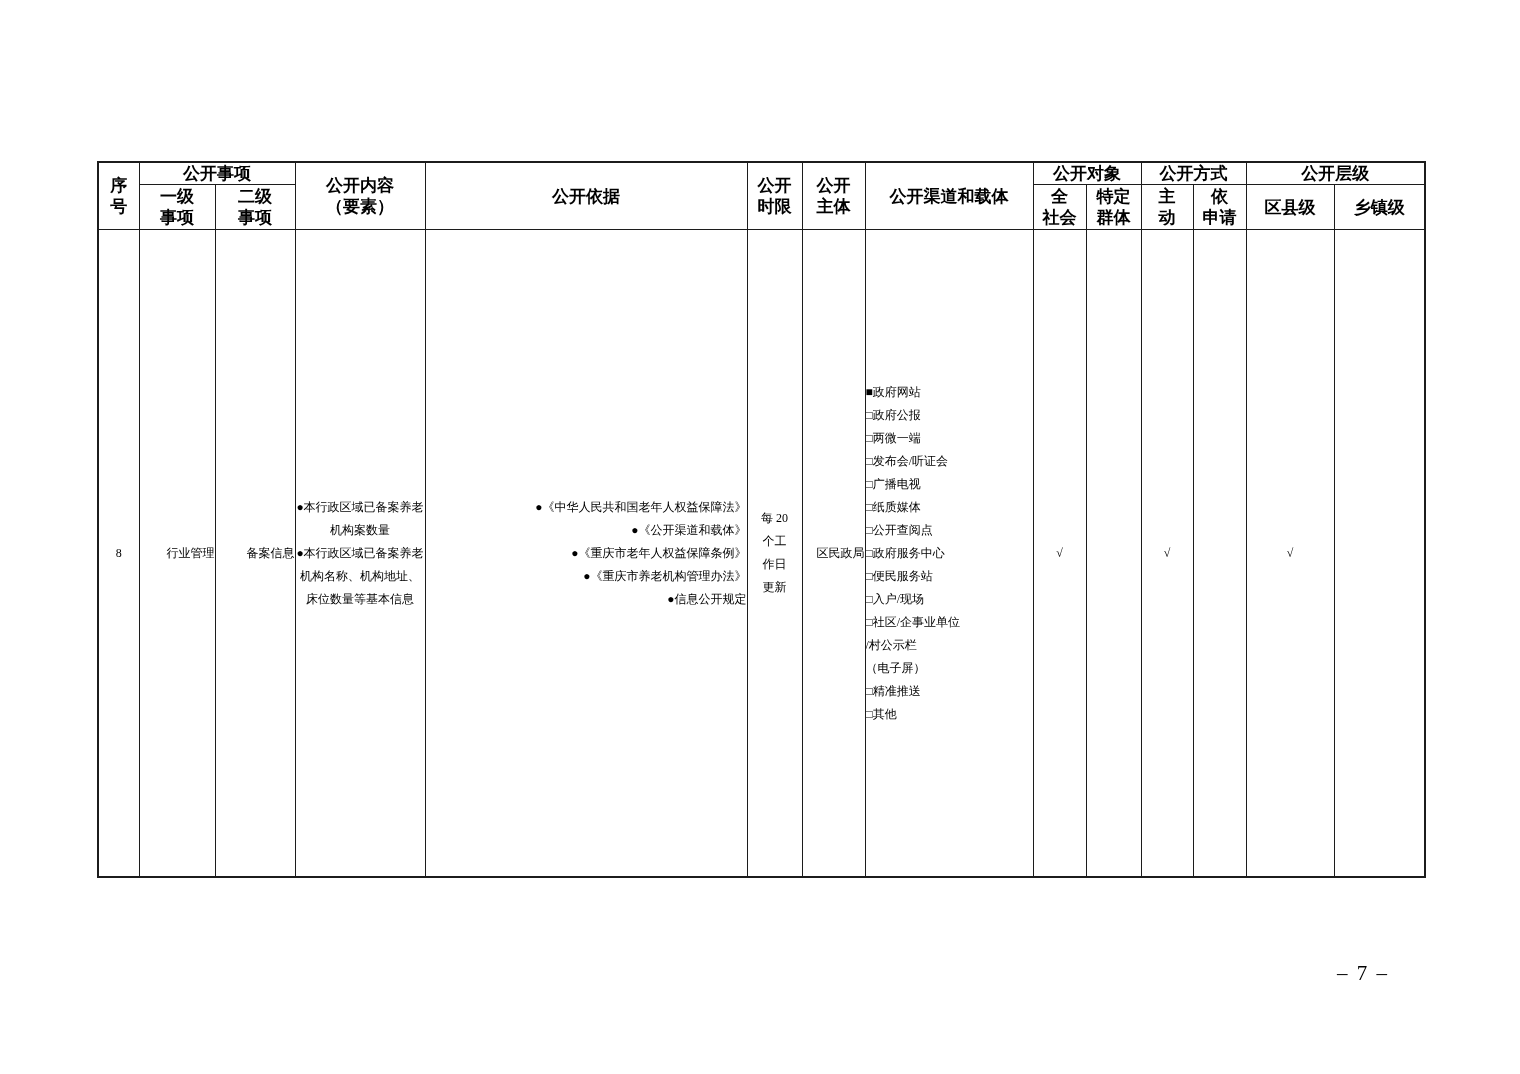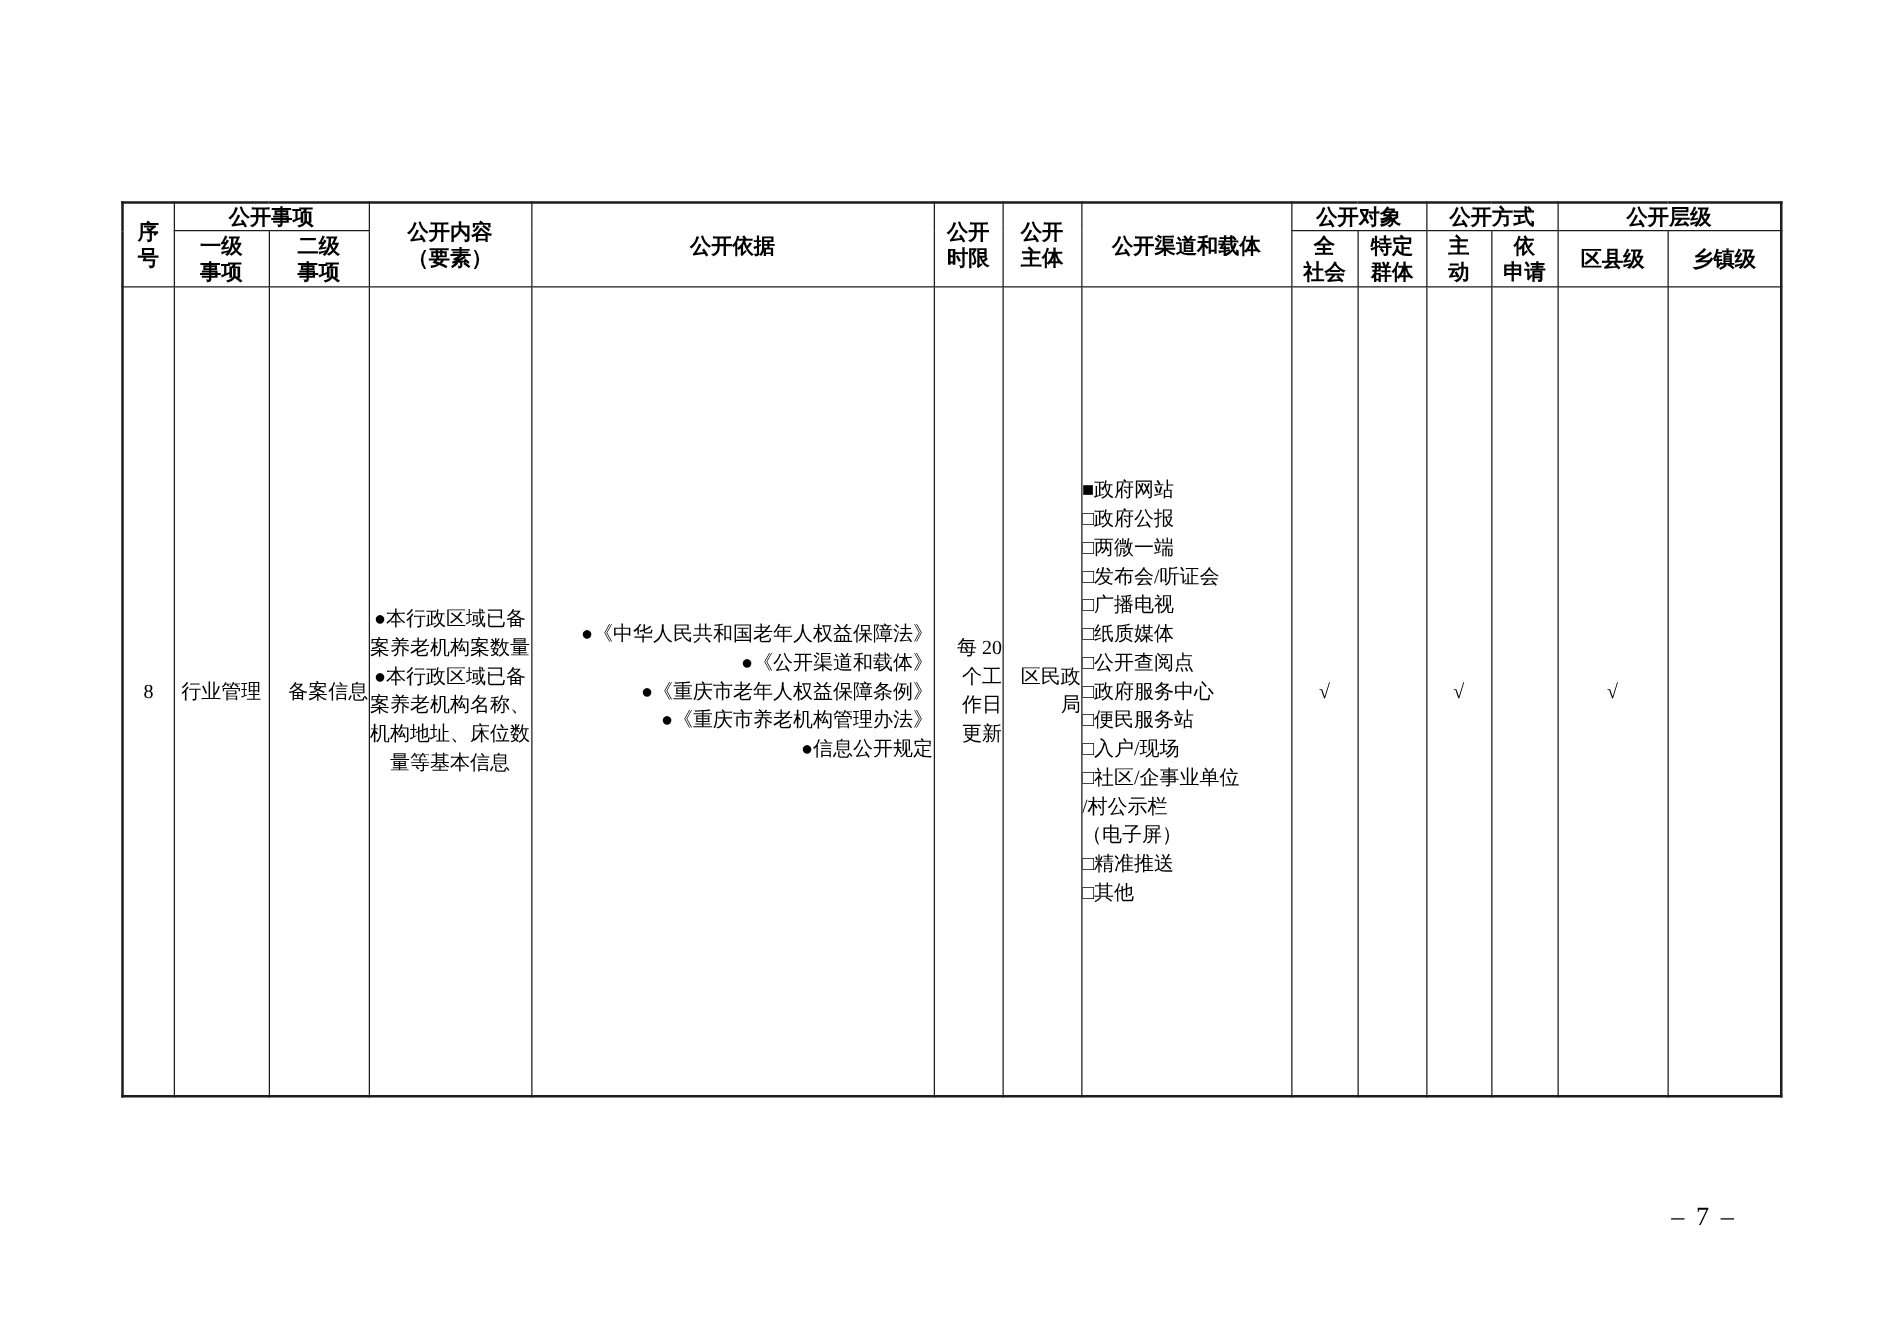--- a/index.html
+++ b/index.html
@@ -35,30 +35,30 @@
     font-size: 17px;
     line-height: 21px;
     text-align: center;
     vertical-align: middle;
   }
   tr.h1 th { height: 21px; }
   tr.h2 th { height: 44px; }
   tr.body-row td {
     height: 646px;
     vertical-align: middle;
-    font-size: 16px;
+    font-size: 12px;
     line-height: 23px;
   }
   .pre { white-space: pre-line; }
   .cell-serial { text-align: center; font-size: 17px; }
-  .cell-level1 { text-align: center; padding: 0 14px 0 10px; }
+  .cell-level1 { text-align: right; padding: 0 14px 0 10px; }
   .cell-level2 { text-align: right; padding: 0 16px 0 12px; }
   .cell-content { text-align: center; padding: 0 10px 0 8px; }
   .cell-basis   { text-align: right; padding: 0 4px 0 9px; }
-  .cell-time    { text-align: right; padding: 0 0 0 11px; white-space: pre-line; }
+  .cell-time    { text-align: center; padding: 0 0 0 11px; white-space: pre-line; }
   .cell-subject { text-align: right; padding: 0 13px 0 12px; }
   .cell-channels { text-align: left; padding: 0 4px 0 9px; line-height: 22px; }
   .cell-channels .line { white-space: pre-line; }
   .cell-check { text-align: center; font-size: 17px; }
   .page-number {
     position: absolute;
     left: 1308px;
     top: 961px;
     width: 110px;
     text-align: center;

